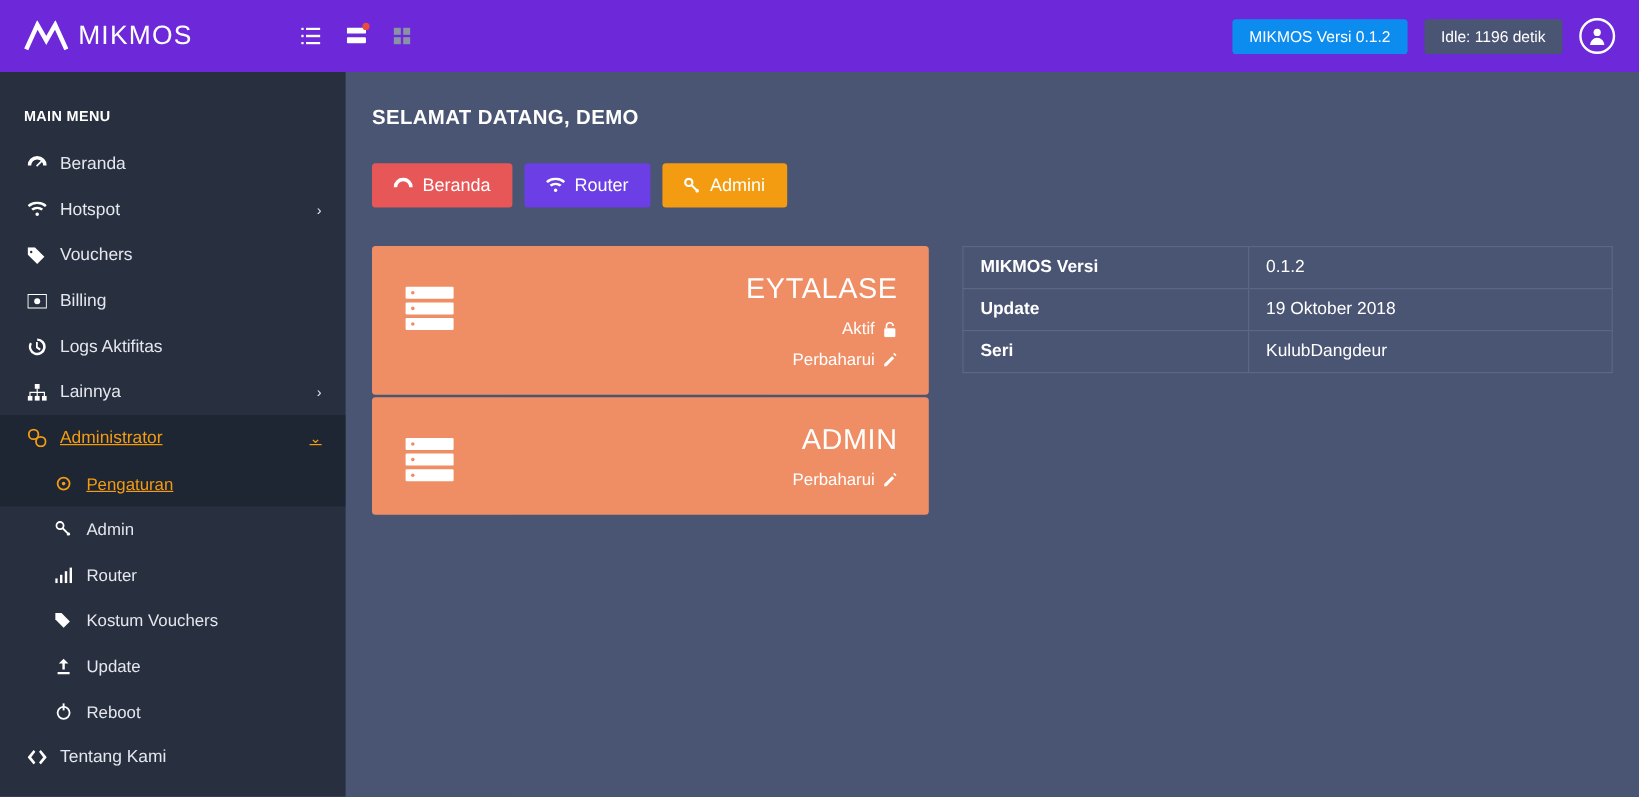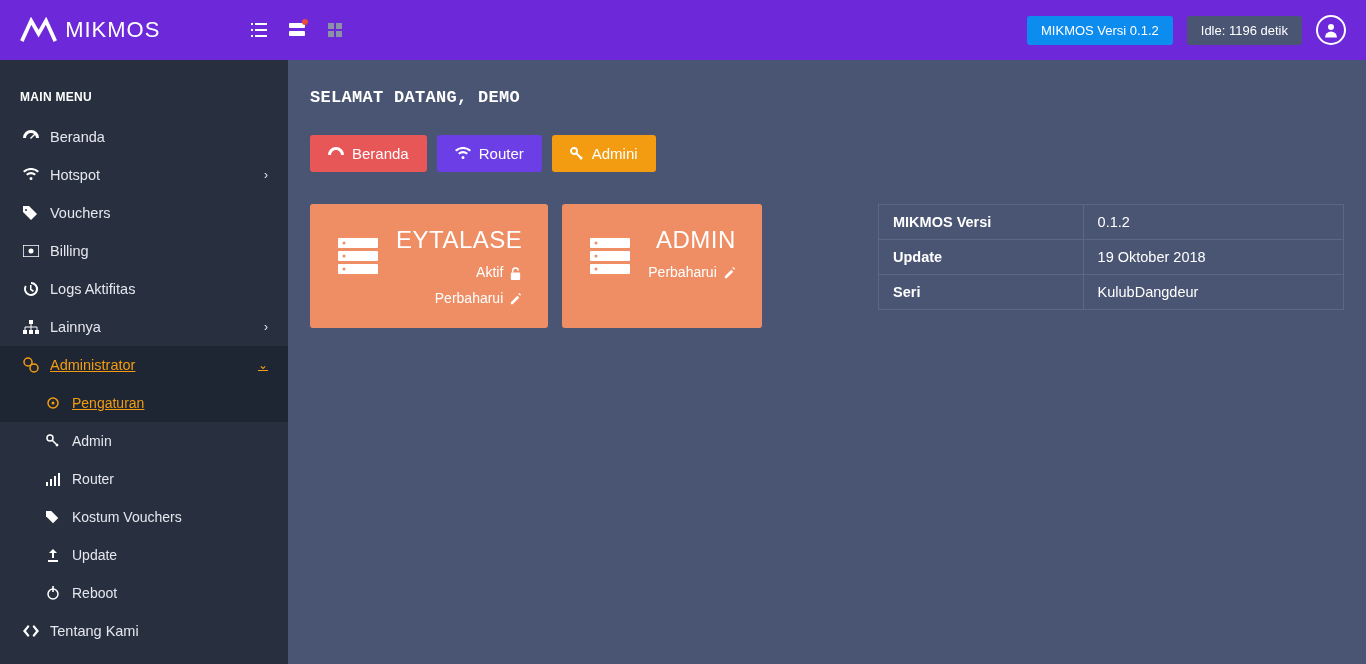--- a/index.html
+++ b/index.html
@@ -23,30 +23,30 @@
 .sidebar-header { font-size: 12px; font-weight: bold; color: #fff; padding: 10px 20px 14px; letter-spacing: 0.3px; }
 .nav-item { display: flex; align-items: center; padding: 11px 20px; font-size: 14.5px; cursor: pointer; color: #e5e7ee; }
 .nav-item.active { background: #1f2633; color: #f39c12; text-decoration: underline; }
 .nav-item .ico { width: 22px; display: inline-flex; justify-content: center; }
 .nav-item .lbl { margin-left: 8px; flex: 1; }
 .nav-item .chev { font-size: 12px; }
 .sub-item { padding-left: 42px; font-size: 14px; }
 .sub-item.active { color: #f39c12; }
 
 .content { flex: 1; padding: 28px 22px; overflow-y: auto; }
-.page-title { color: #fff; font-size: 17px; font-weight: bold; letter-spacing: 0.3px; font-family: Liberation Mono, monospace; }
+.page-title { color: #fff; font-size: 17px; font-weight: bold; letter-spacing: 0.3px; }
 
 .btn-row { display: flex; gap: 10px; margin-top: 28px; }
 .btn { display: inline-flex; align-items: center; gap: 8px; padding: 10px 18px; border-radius: 3px; color: #fff; font-size: 15px; cursor: pointer; }
 .btn-red { background: #e85757; }
 .btn-purple { background: #6b3ee6; }
 .btn-orange { background: #f39c12; }
 
 .main-row { display: flex; gap: 28px; margin-top: 32px; }
-.col-left { width: 540px; display: flex; flex-direction: row; gap: 14px; }
+.col-left { width: 464px; display: flex; flex-direction: column; gap: 2px; }
 .col-right { flex: 1; }
 
 .card { background: #ef8e65; border-radius: 3px; color: #fff; padding: 22px 26px; display: flex; }
 .card-icon { width: 60px; display: flex; align-items: flex-start; padding-top: 8px; }
 .card-body { flex: 1; text-align: right; }
 .card-title { font-size: 24px; font-weight: 300; letter-spacing: 0.5px; }
 .card-line { font-size: 14px; margin-top: 10px; display: flex; justify-content: flex-end; align-items: flex-end; gap: 6px; }
 
 .info-table { width: 100%; border-collapse: collapse; border: 1px solid #5c6784; }
 .info-table td { border: 1px solid #5c6784; padding: 9px 14px; color: #fff; font-size: 14.5px; }

